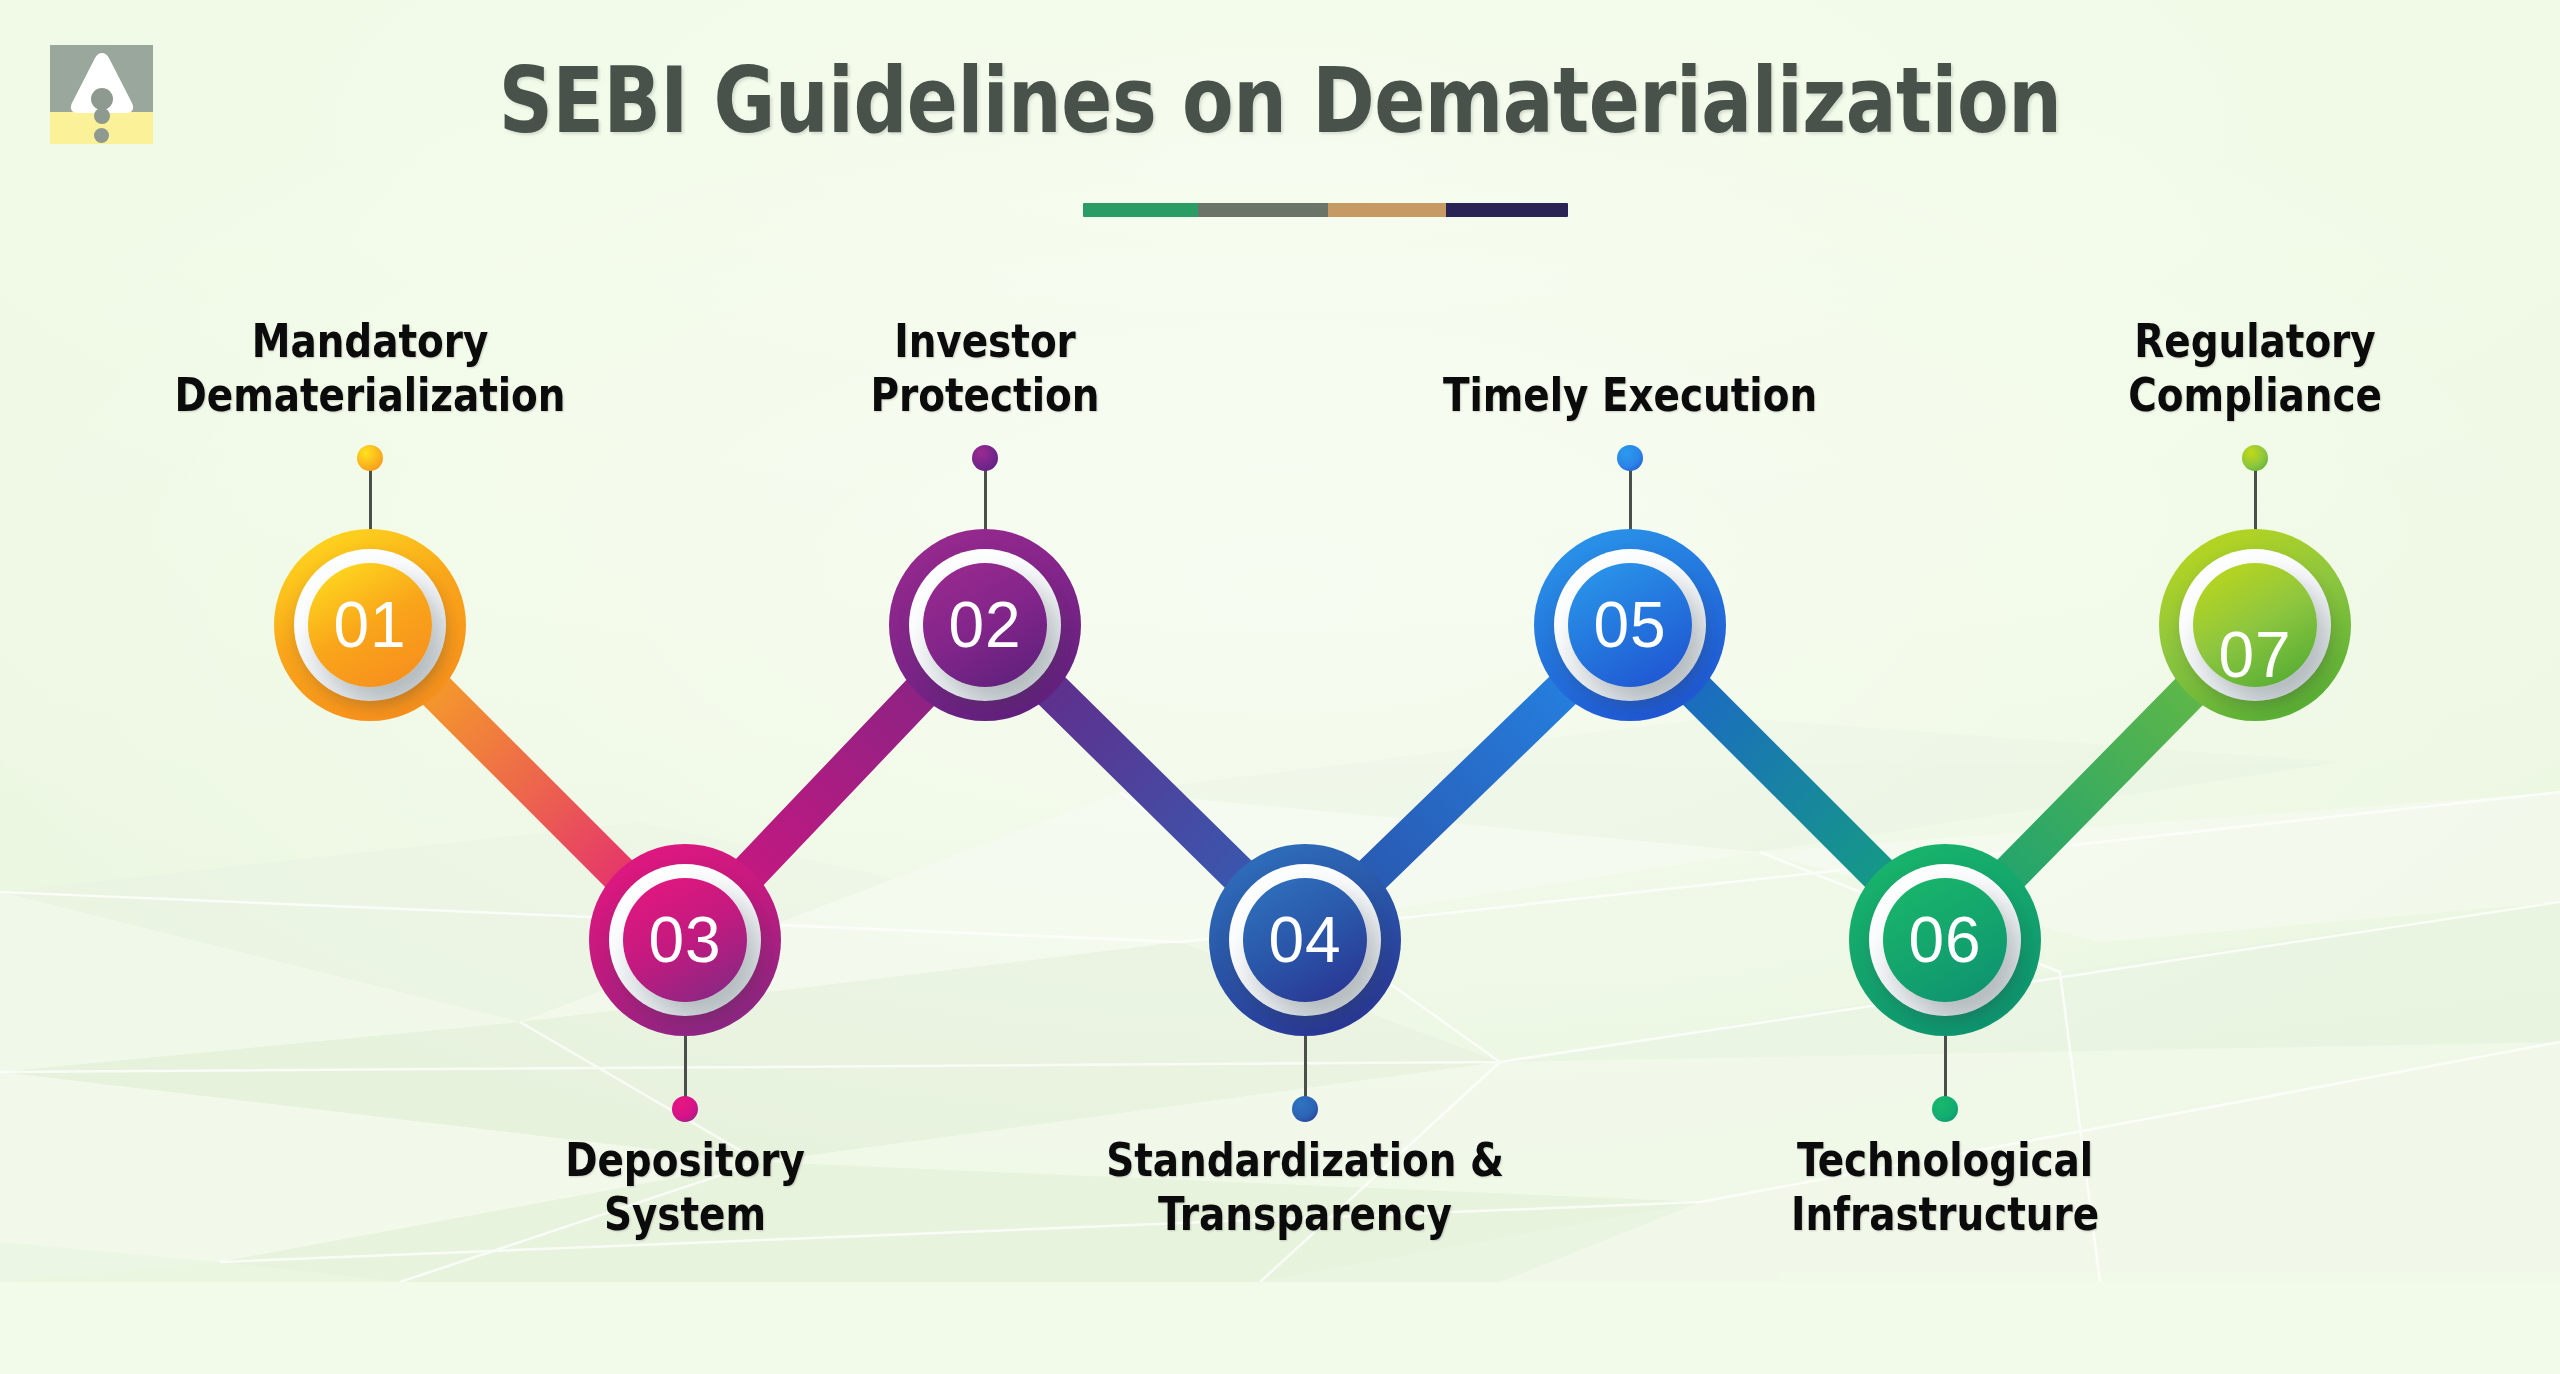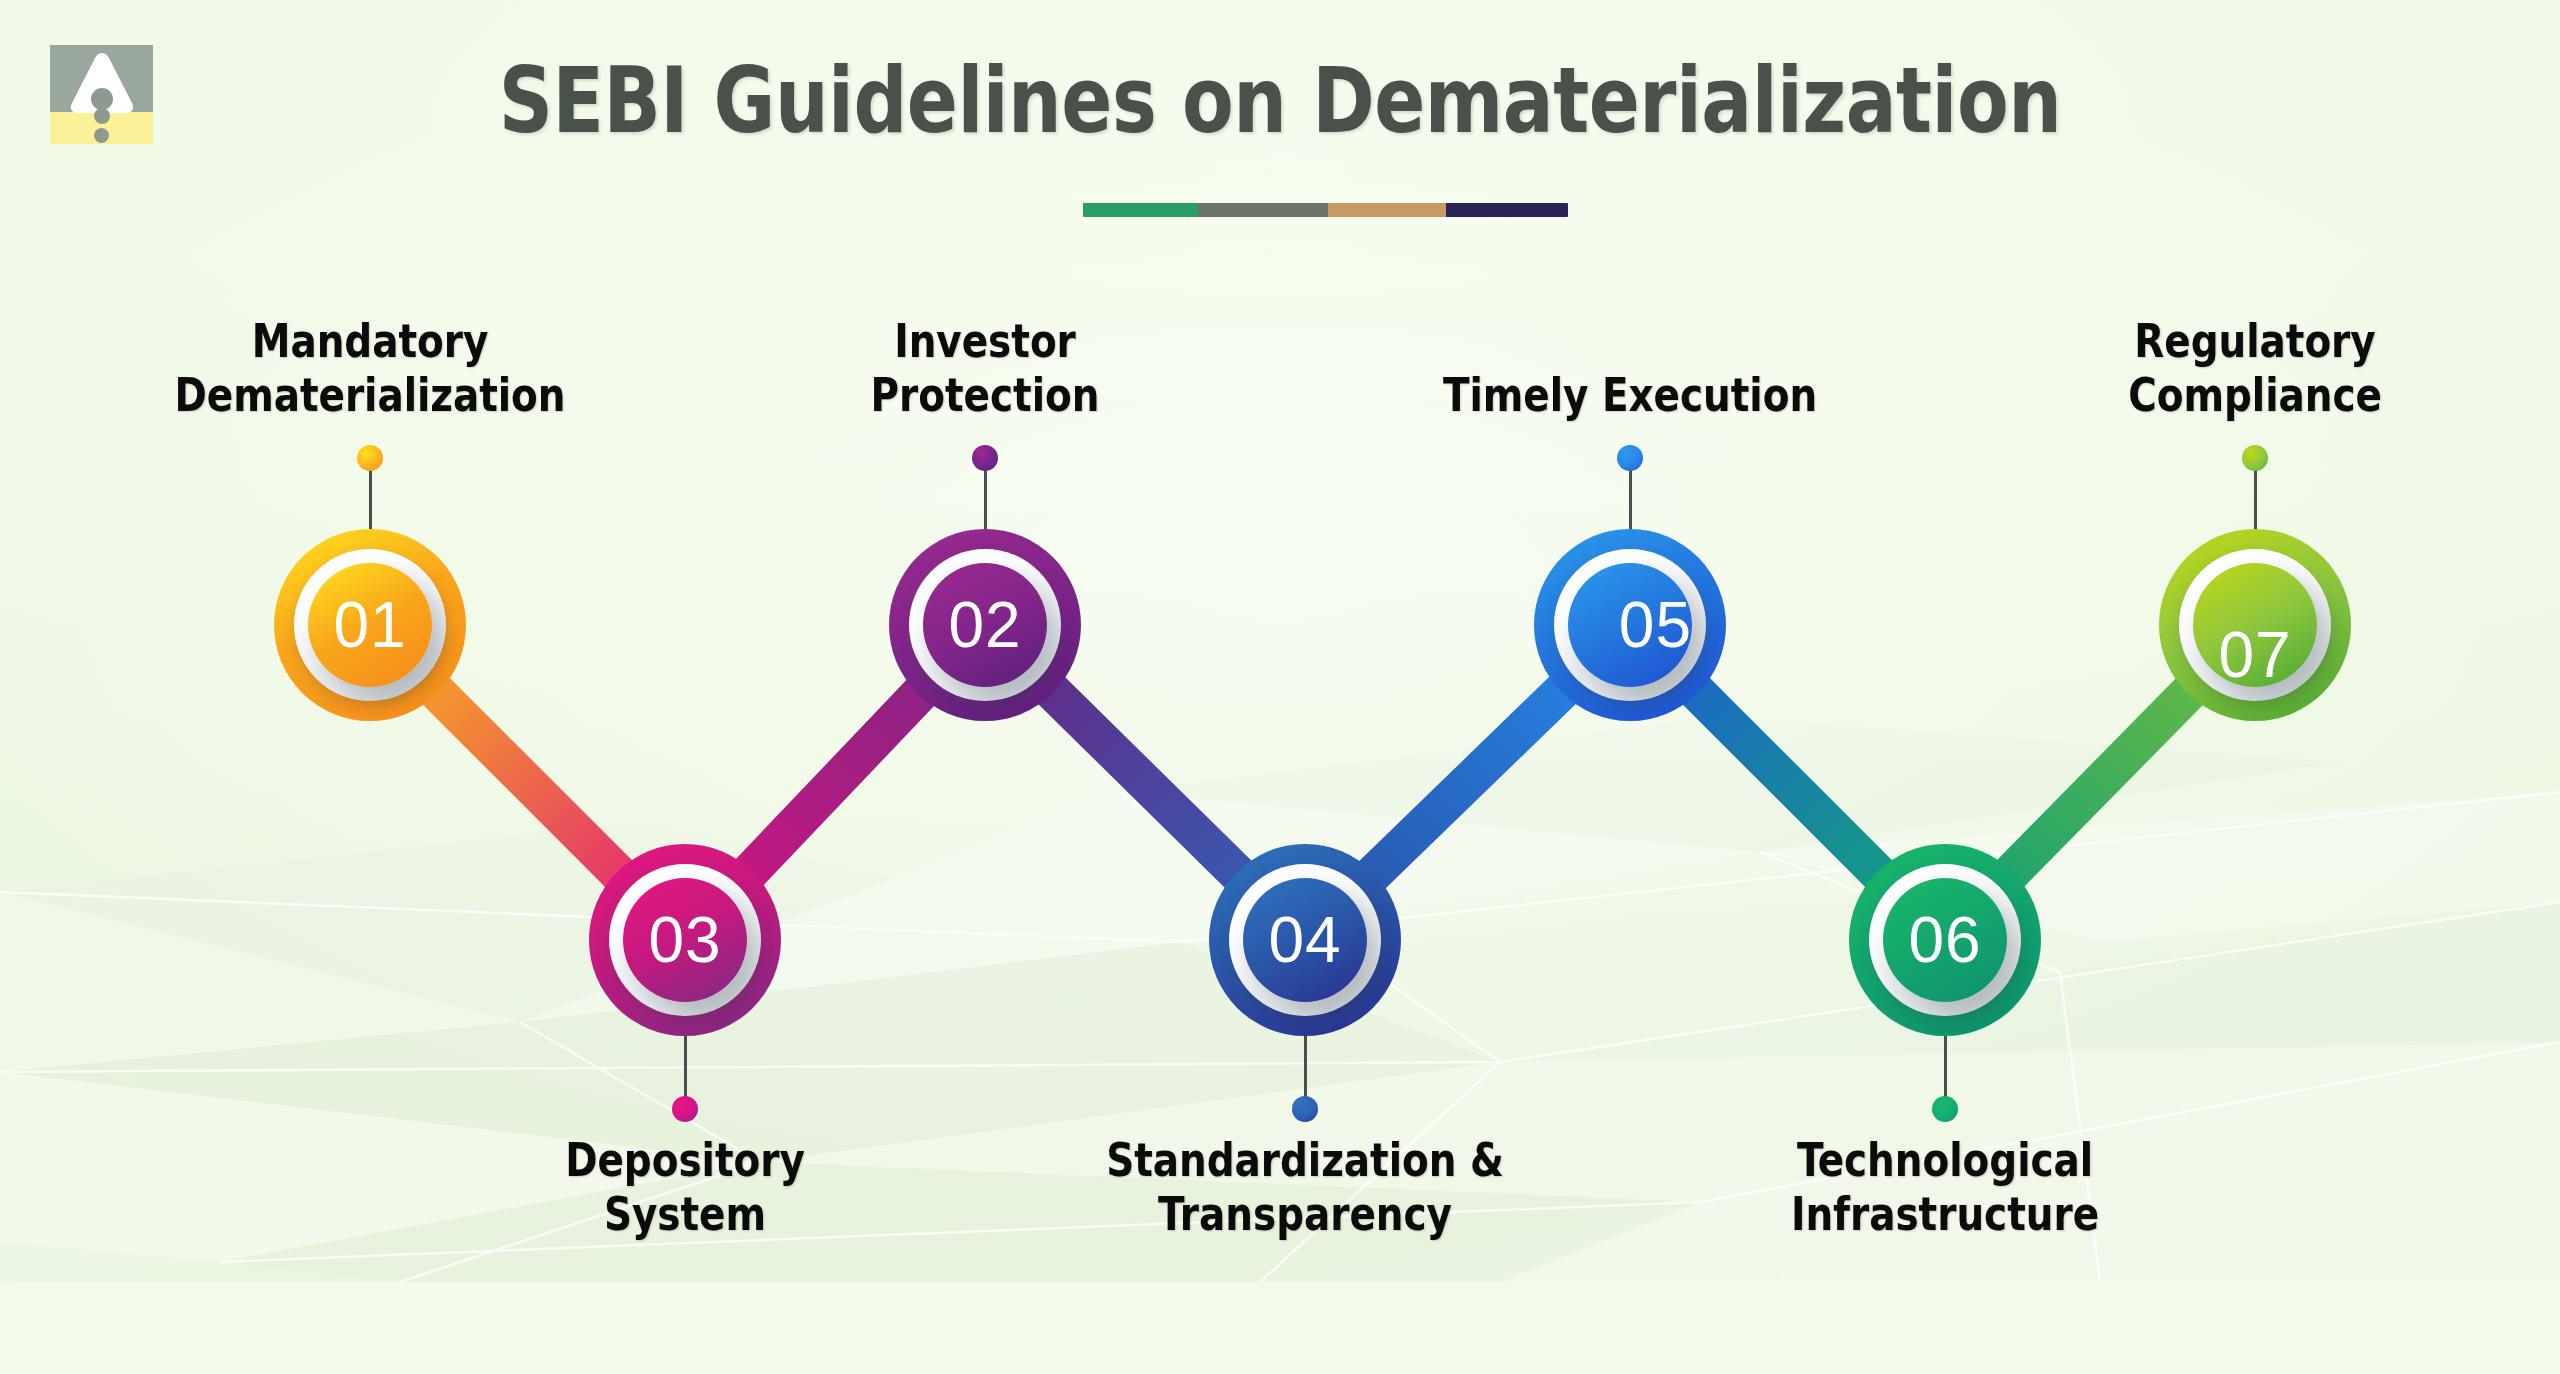--- a/index.html
+++ b/index.html
@@ -186,21 +186,21 @@
           <span class="num">04</span>
         </div>
       </div>
       <div class="caption" style="width: 560px; left: 1025px; top: 1134px;">Standardization &amp;
 Transparency</div>
       <div class="stem" style="left: 1628.5px; top: 457px; height: 92px;"></div>
       <div class="stem-dot" style="left: 1617px; top: 445px; background: radial-gradient(circle at 35% 30%, rgb(43, 155, 236) 0%, rgb(42, 132, 232) 55%, rgb(31, 79, 208) 100%);"></div>
       <div class="node" style="left: 1630px; top: 625px;">
         <div class="ring-outer" style="background: linear-gradient(155deg, rgb(43, 155, 236) 0%, rgb(36, 118, 221) 45%, rgb(31, 79, 208) 100%);"></div>
         <div class="ring-white"></div>
-        <div class="ring-inner" style="background: linear-gradient(150deg, rgb(43, 155, 236) 0%, rgb(36, 118, 221) 50%, rgb(31, 79, 208) 100%); justify-content: flex-end;">
+        <div class="ring-inner" style="background: linear-gradient(150deg, rgb(43, 155, 236) 0%, rgb(36, 118, 221) 50%, rgb(31, 79, 208) 100%);">
           <span class="num">05</span>
         </div>
       </div>
       <div class="caption" style="width: 560px; left: 1350px; top: 369px;">Timely Execution</div>
       <div class="stem" style="left: 1943.5px; top: 1016px; height: 92px;"></div>
       <div class="stem-dot" style="left: 1932px; top: 1096px; background: radial-gradient(circle at 35% 30%, rgb(25, 184, 106) 0%, rgb(17, 173, 114) 55%, rgb(13, 143, 112) 100%);"></div>
       <div class="node" style="left: 1945px; top: 940px;">
         <div class="ring-outer" style="background: linear-gradient(155deg, rgb(25, 184, 106) 0%, rgb(20, 165, 109) 45%, rgb(13, 143, 112) 100%);"></div>
         <div class="ring-white"></div>
         <div class="ring-inner" style="background: linear-gradient(150deg, rgb(25, 184, 106) 0%, rgb(20, 165, 109) 50%, rgb(13, 143, 112) 100%);">

